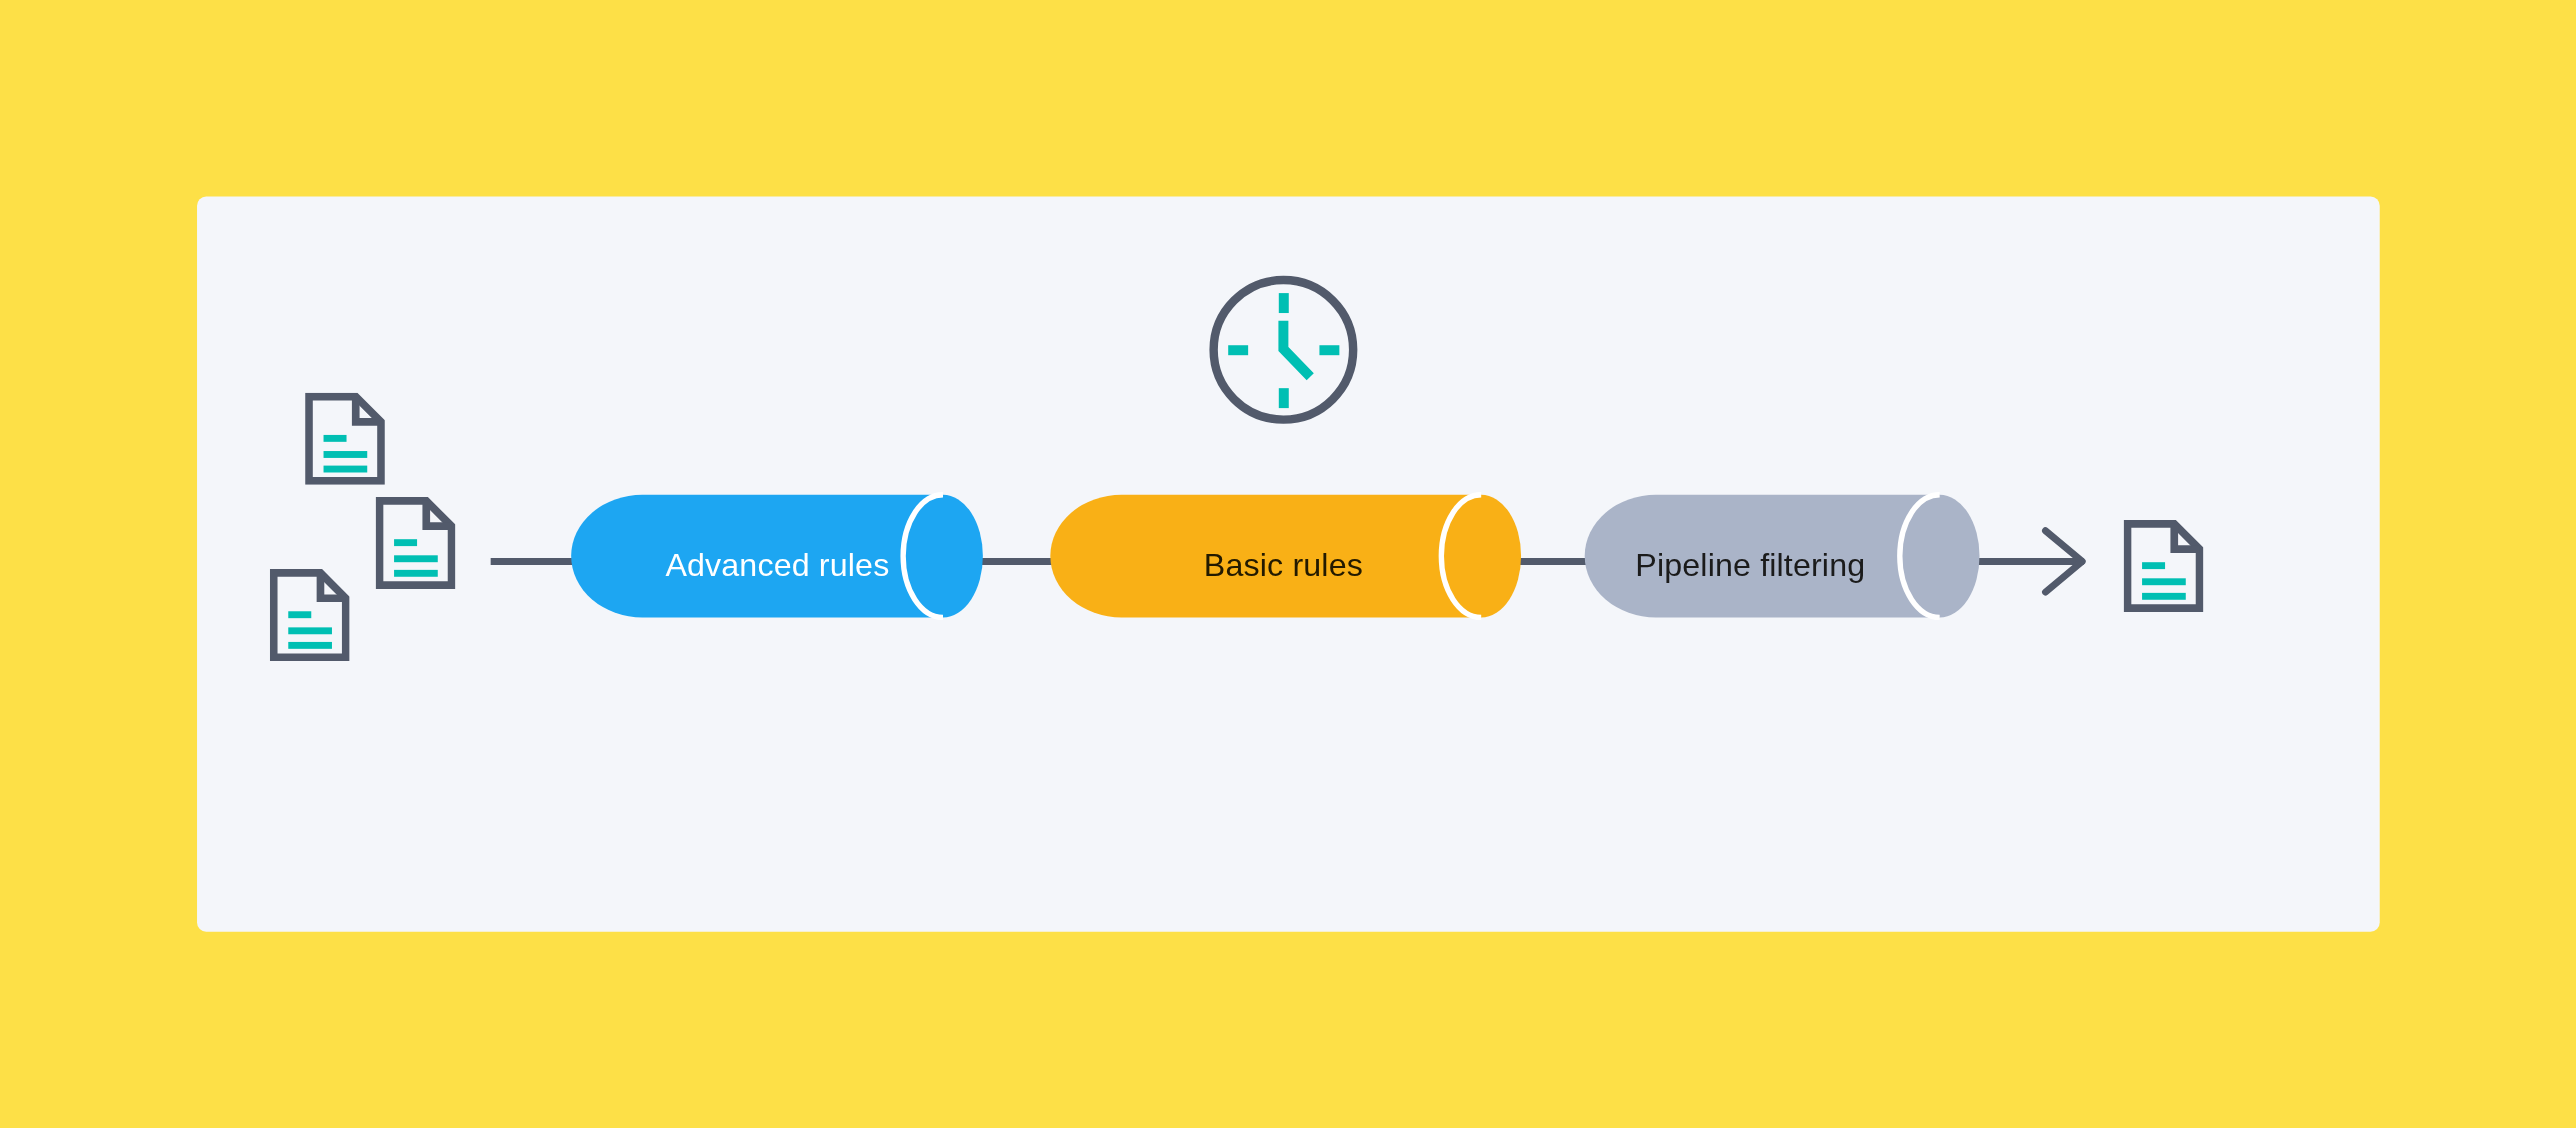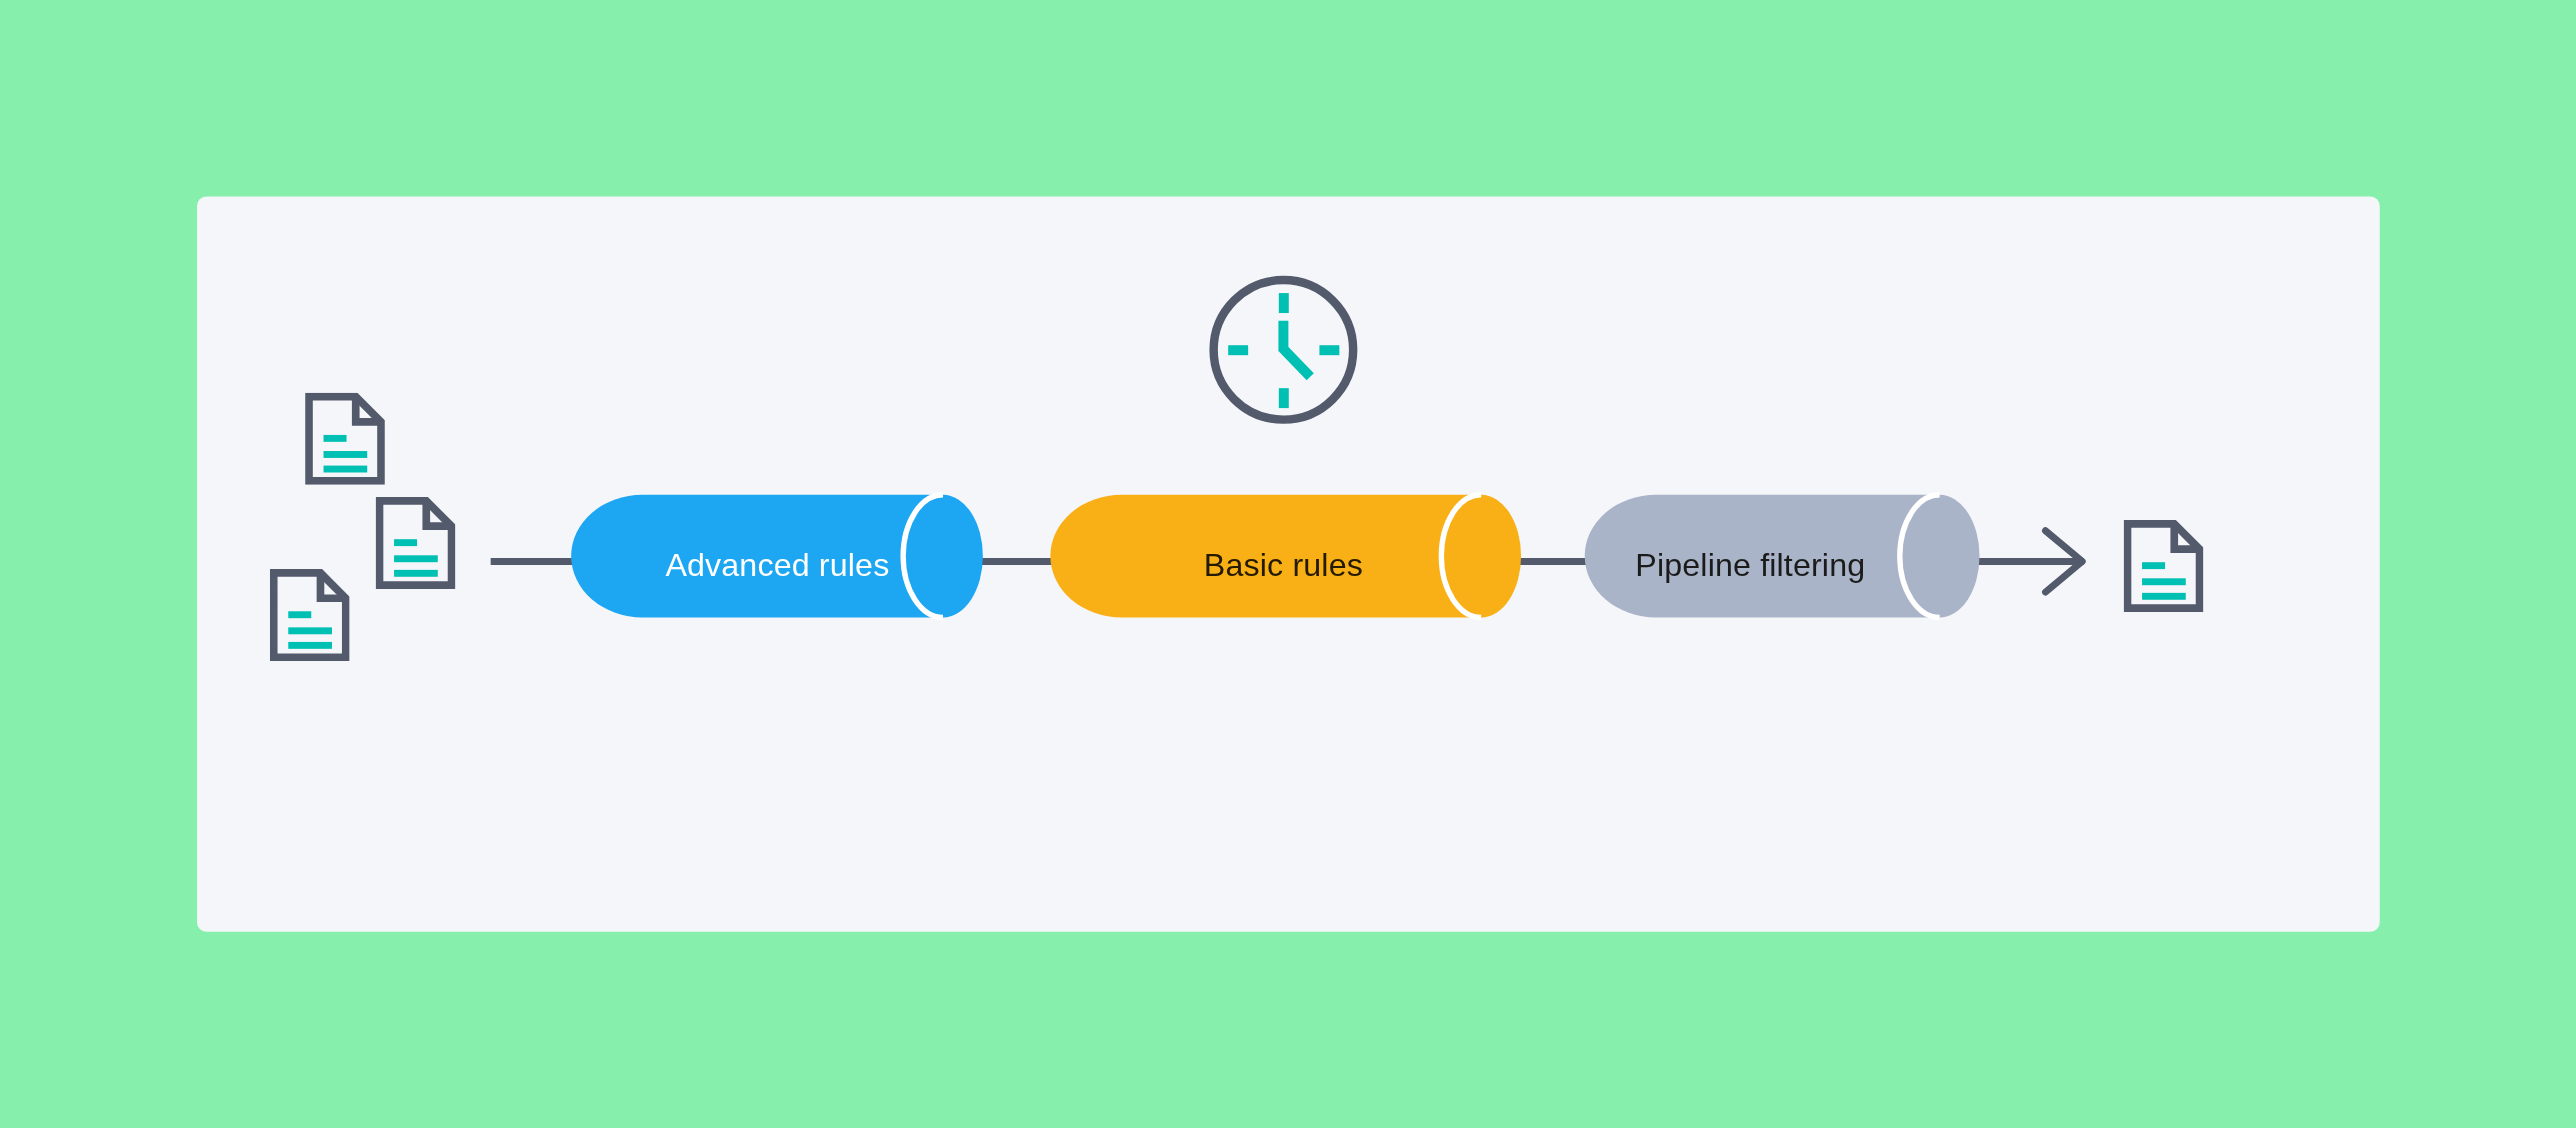--- a/index.html
+++ b/index.html
@@ -10,21 +10,21 @@
   body {
     width: 2576px;
     height: 1129px;
     font-family: "Liberation Sans", sans-serif;
     overflow: hidden;
   }
   #stage {
     position: relative;
     width: 2576px;
     height: 1129px;
-    background: #86efac;
+    background: #fde047;
   }
   #diagram-svg {
     position: absolute;
     left: 0;
     top: 0;
     width: 2576px;
     height: 1129px;
     display: block;
   }
   .node-label {

